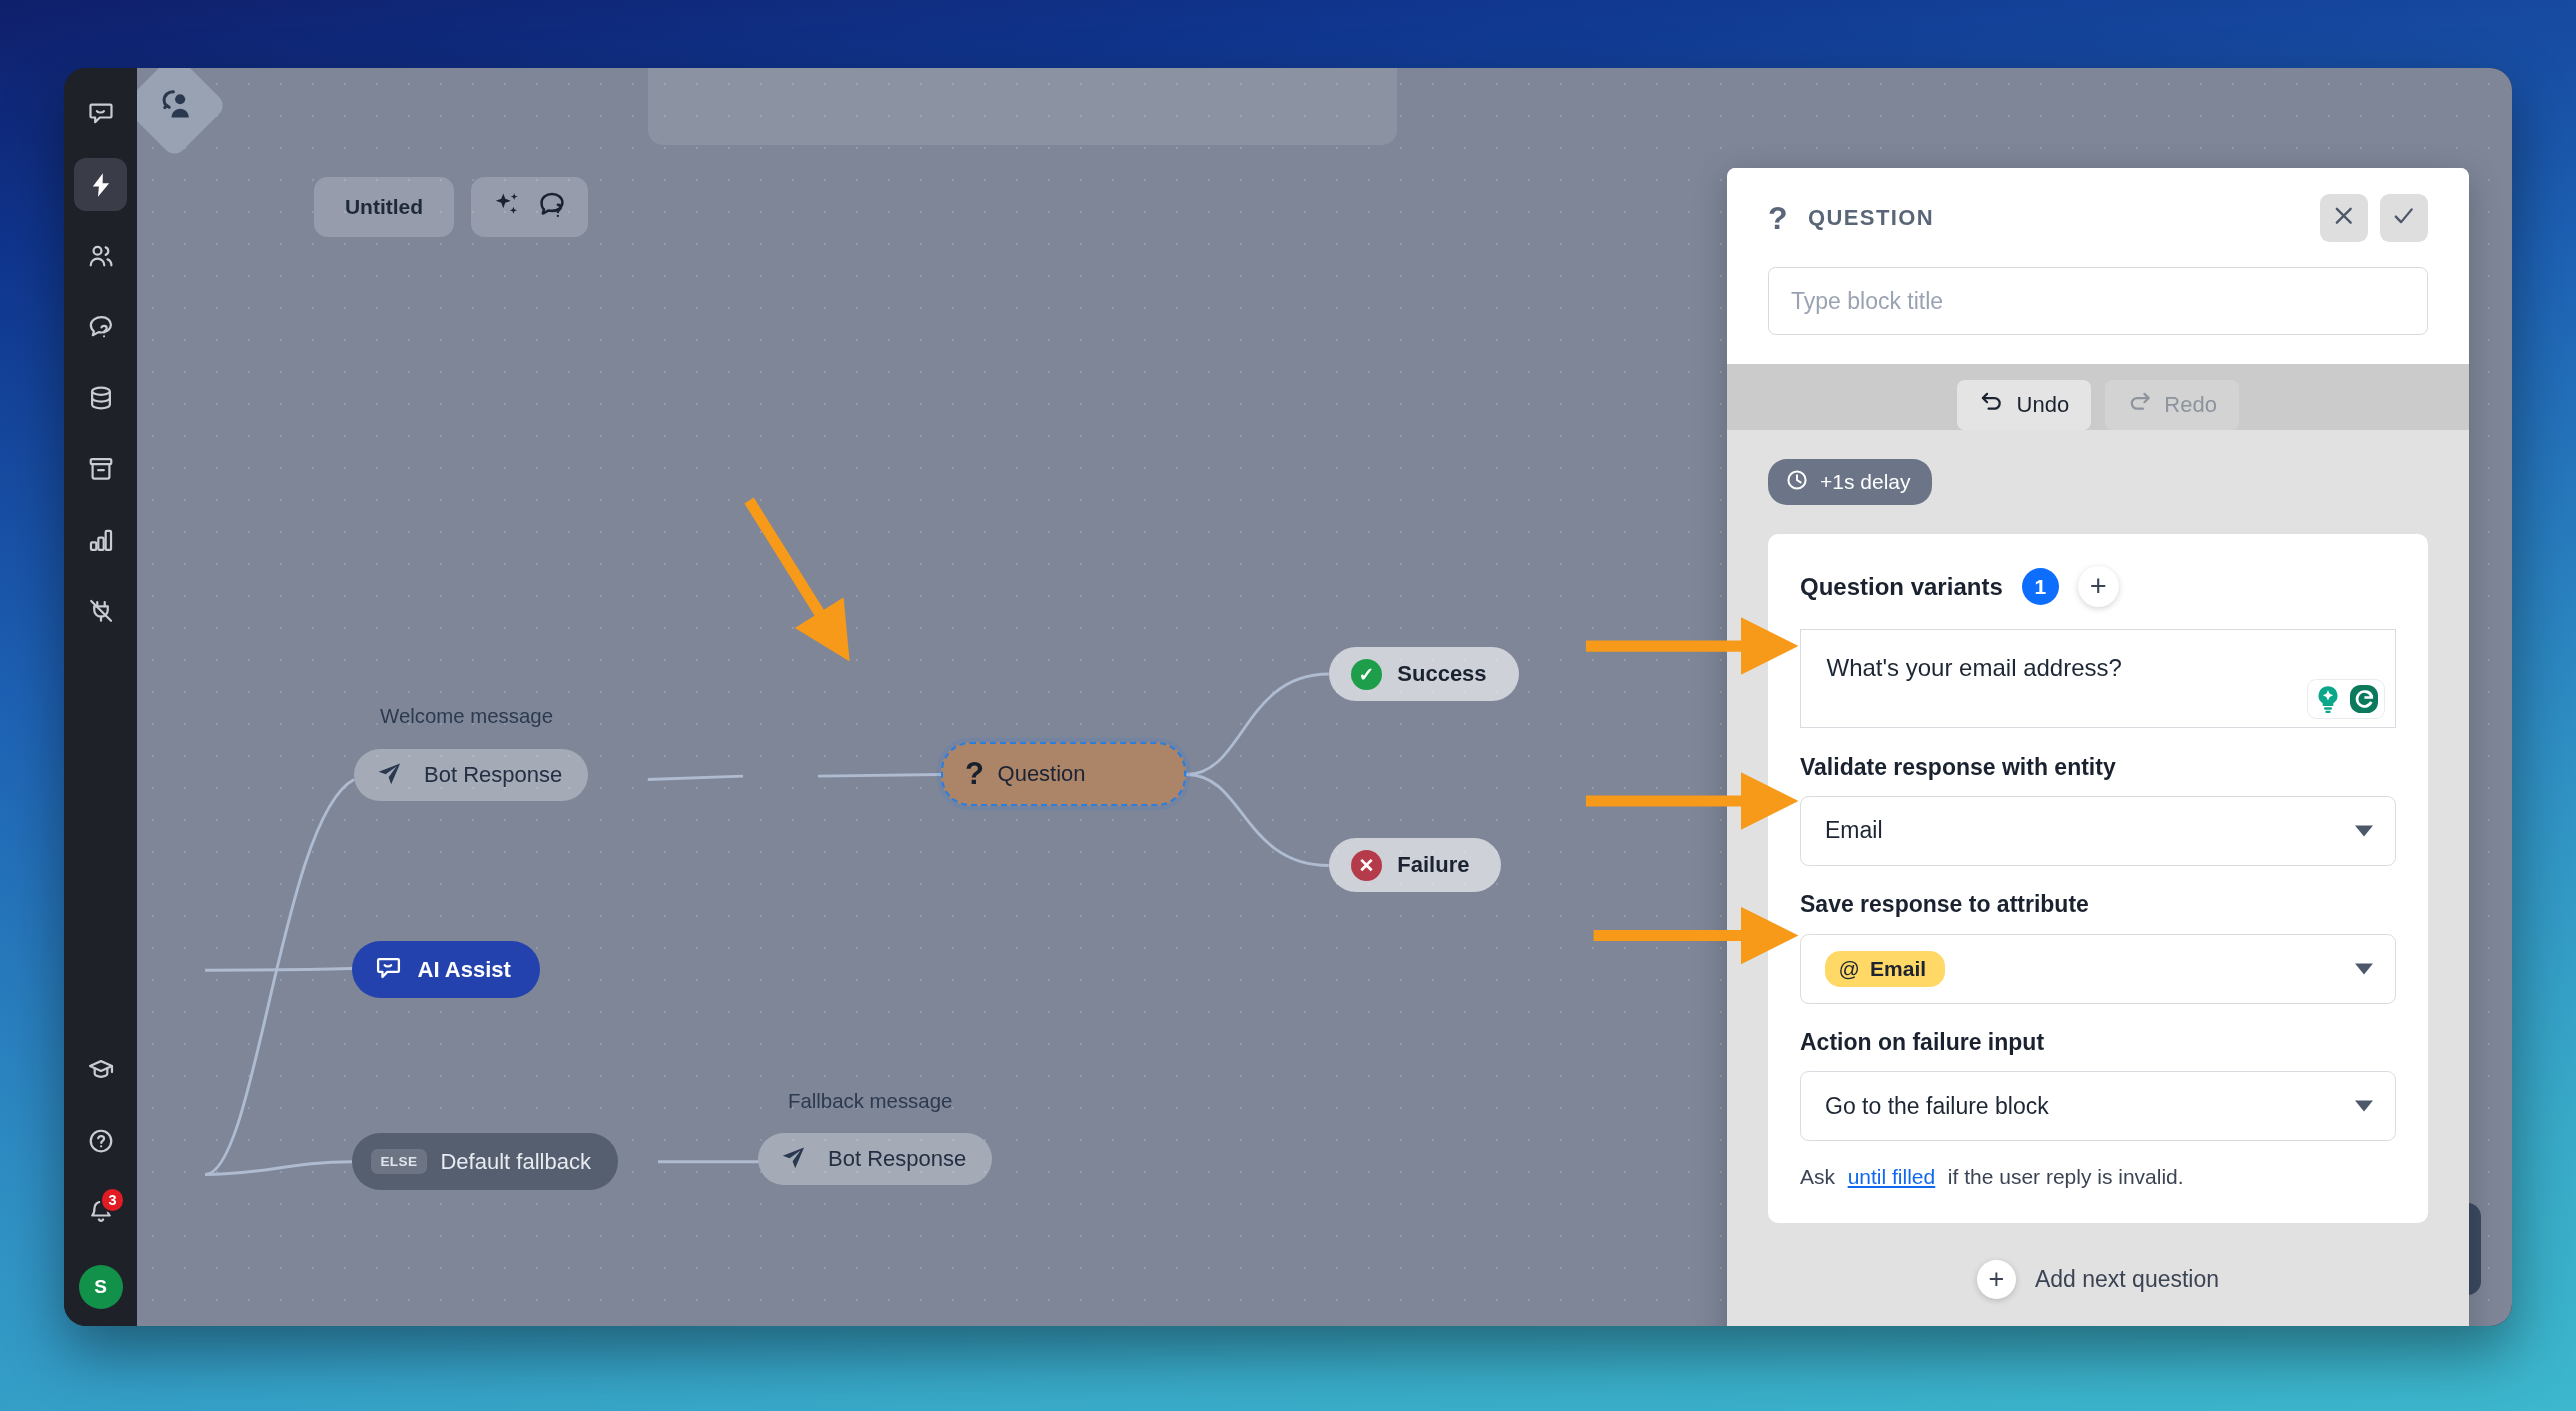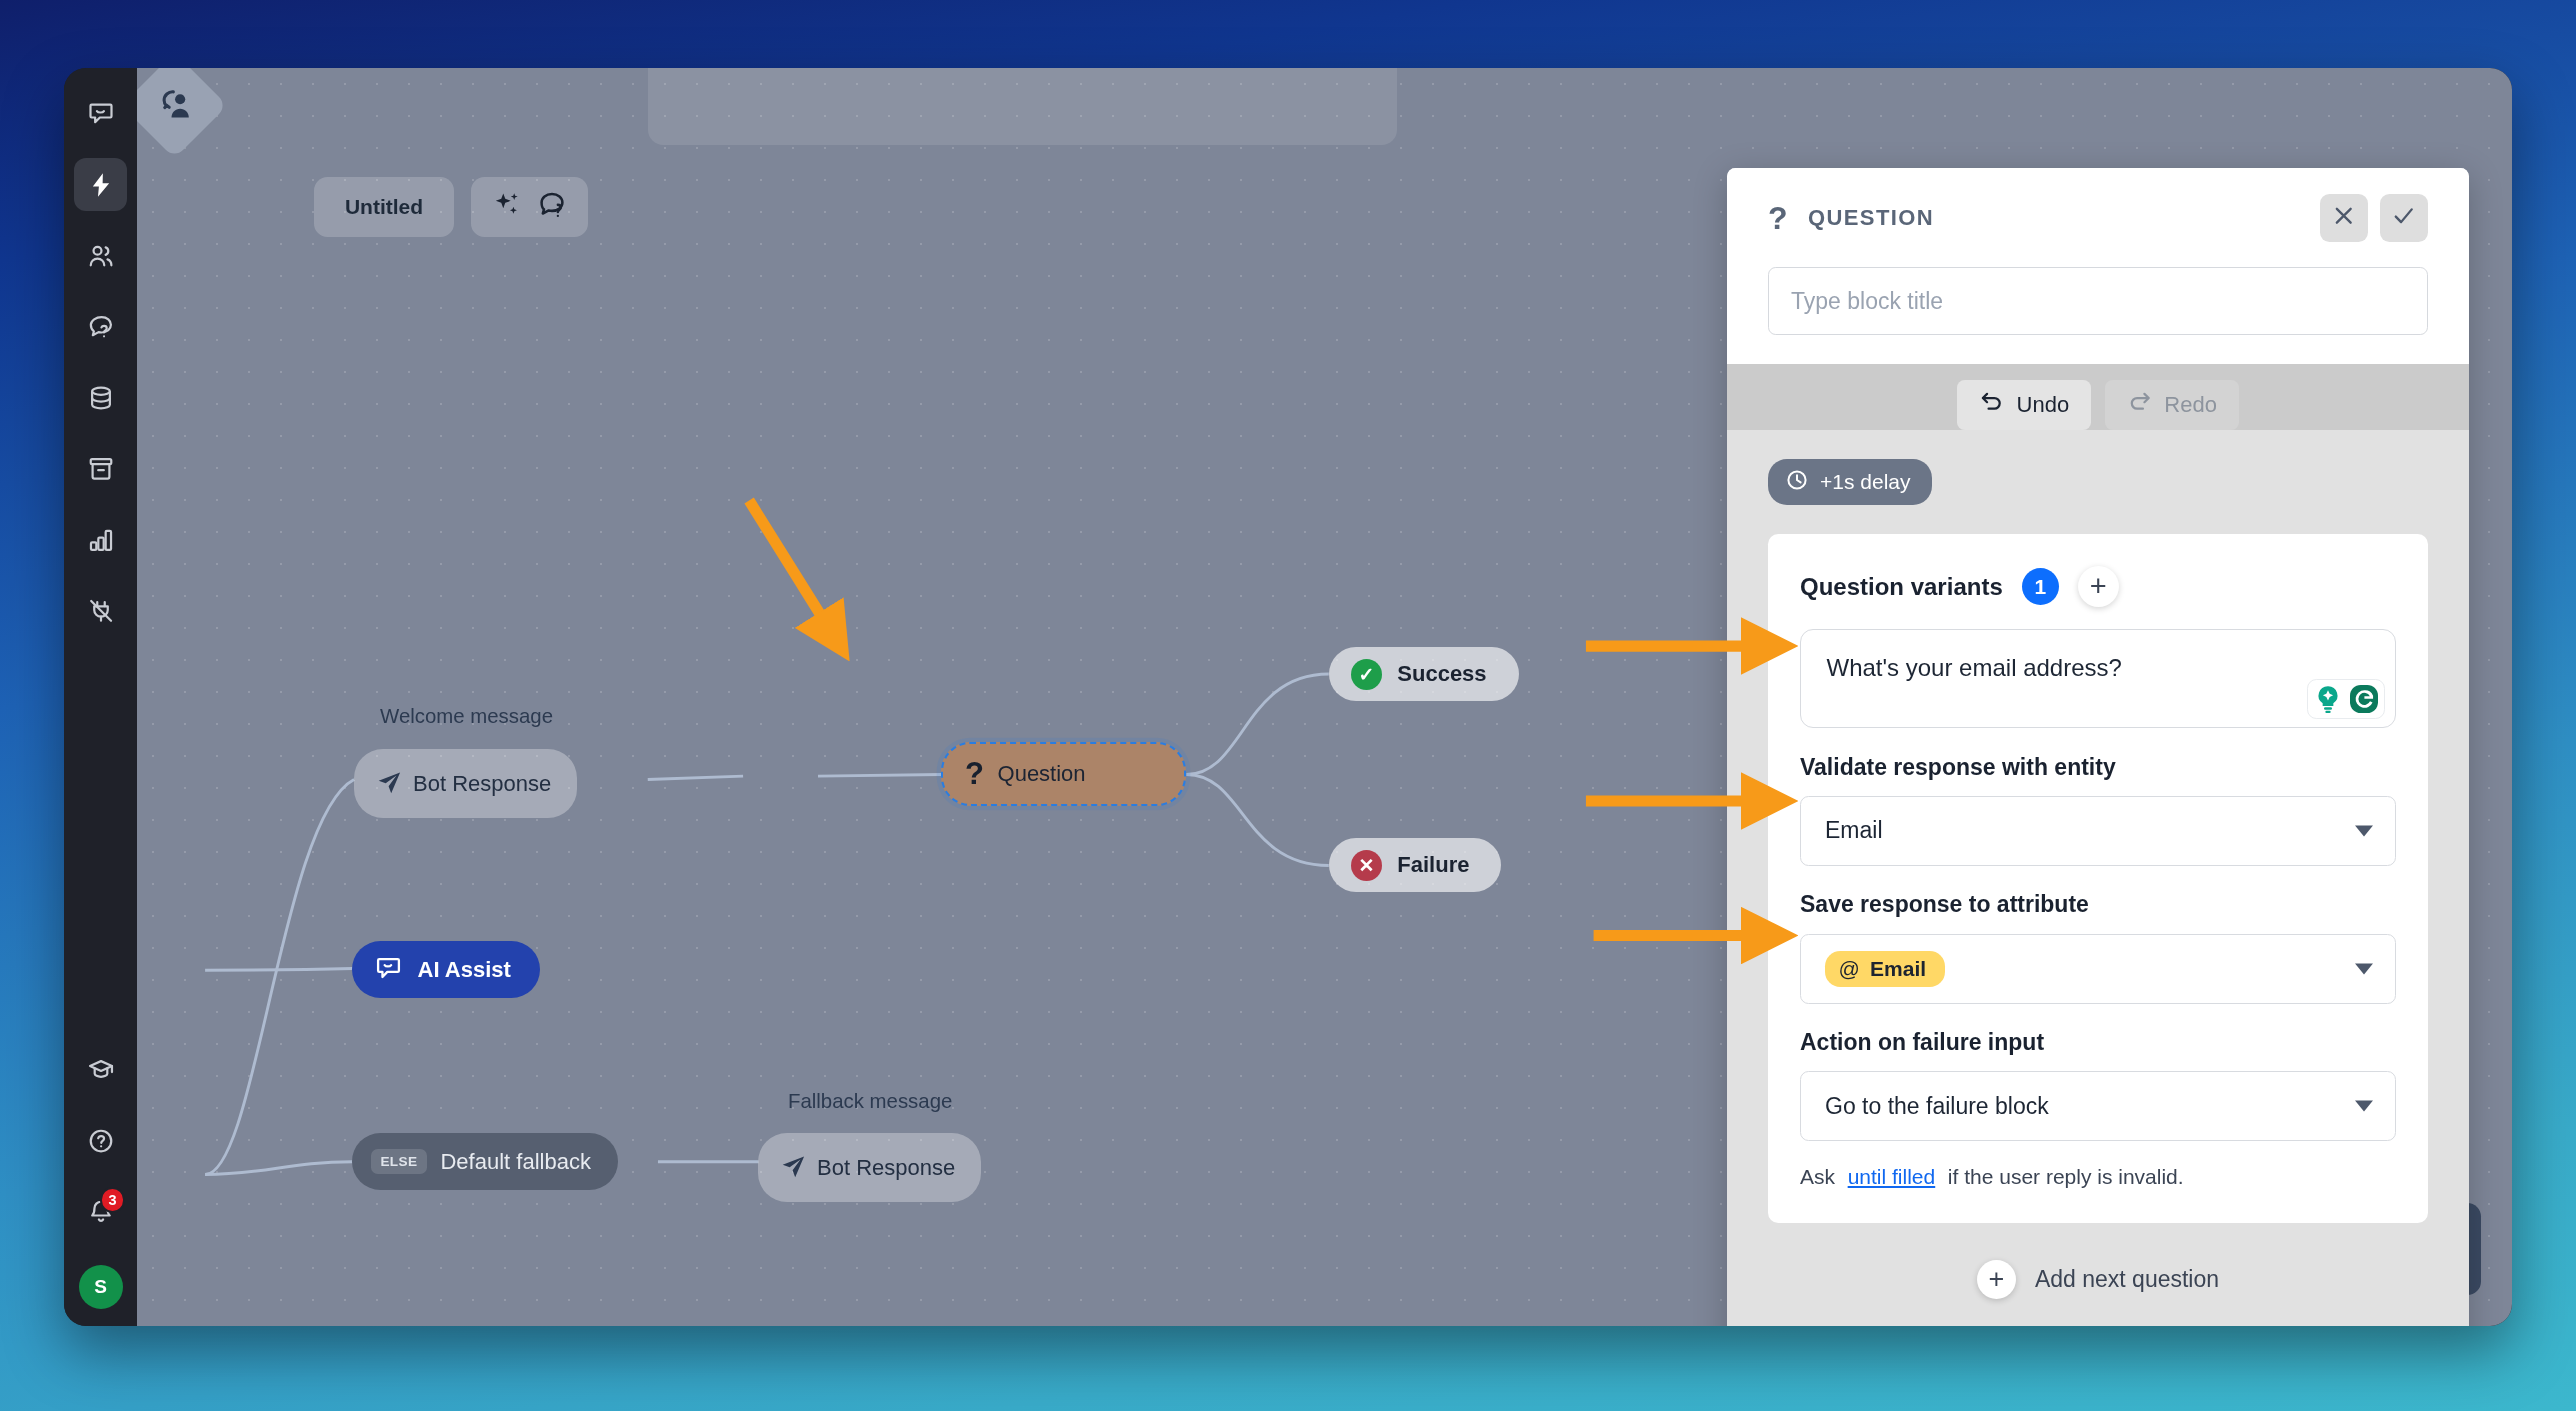--- a/index.html
+++ b/index.html
@@ -76,21 +76,21 @@
   #chip-tools svg { width: 32px; height: 32px; }
 
   
   .node {
     position: absolute; display: flex; align-items: center;
     border-radius: 29px; cursor: pointer; white-space: nowrap;
   }
   .node .lbl { font-size: 22px; }
   .node-grey {
     background: rgba(255,255,255,.30); color: #232f42;
-    padding: 0 25.5px 0 22px; height: 69px; gap: 10px;
+    padding: 0 25.5px 0 22px; height: 52px; gap: 21px;
   }
   .node-label {
     position: absolute; font-size: 20.4px; color: #2c3a50; white-space: nowrap;
   }
   #node-bot1 { left: 217px; top: 681px; }
   #lbl-welcome { left: 243px; top: 637px; }
 
   #node-intent {
     left: 606px; top: 671px; width: 75px; height: 75px;
     background: #99a2b3; transform: rotate(45deg); border-radius: 12px;
@@ -211,21 +211,21 @@
     display: flex; align-items: center; justify-content: center;
   }
   #variants-add {
     width: 41px; height: 41px; border-radius: 50%; background: #fff;
     box-shadow: 0 1.7px 6.8px rgba(0,0,0,.17); color: #3b4454;
     font-size: 29px; display: flex; align-items: center; justify-content: center;
     cursor: pointer; line-height: 1;
   }
 
   #variant-box {
-    position: relative; border: 1.3px solid #d8dbe0; border-radius: 13px;
+    position: relative; border: 1.3px solid #d8dbe0; border-radius: 0;
     min-height: 99px; padding: 24px 25.5px 25.5px 25.5px;
   }
   #variant-text { font-size: 24px; color: #1d2634; }
   #assist-icons {
     position: absolute; right: 10.2px; bottom: 8.5px;
     display: flex; align-items: center; gap: 3.4px;
     background: #fff; border: 0.9px solid #e9ecef; border-radius: 9.4px;
     padding: 2.6px 4.3px;
   }
   #assist-icons svg { width: 32px; height: 32px; display: block; }

